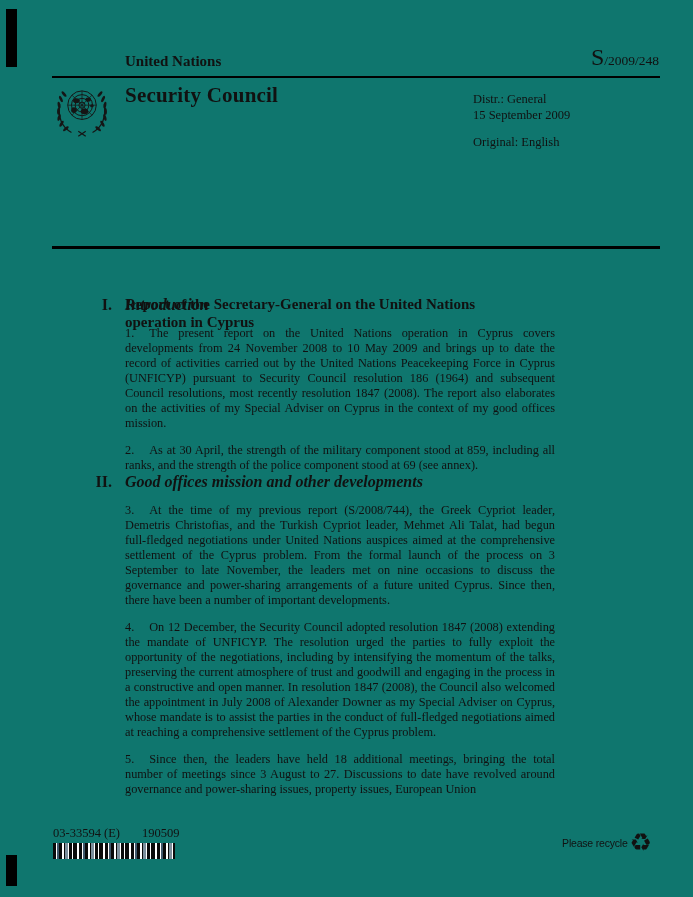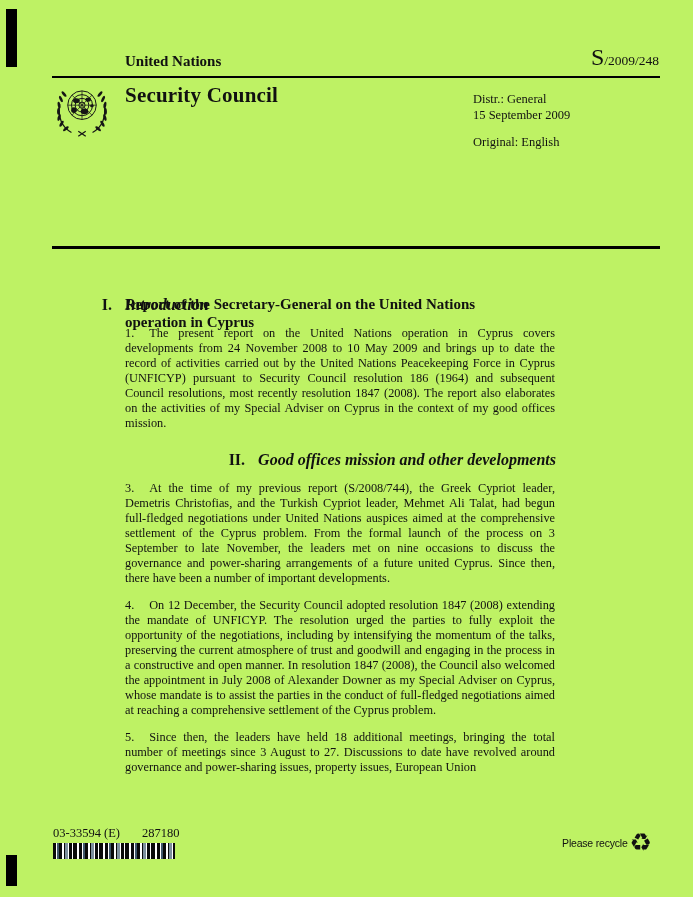--- a/index.html
+++ b/index.html
@@ -1,17 +1,17 @@
 <!DOCTYPE html>
 <html><head>
 <meta charset="utf-8">
 <style>
   html,body{margin:0;padding:0;background:#e8e8e8;}
   #page{
-    position:relative;width:693px;height:897px;background:#bef264;
+    position:relative;width:693px;height:897px;background:#0f766e;
     font-family:"Liberation Serif","DejaVu Serif",serif;color:#111;
     overflow:hidden;margin:0 auto;
   }
   
   .thumb-mark{position:absolute;left:6px;width:11px;background:#000;}
   #thumb-top{top:9px;height:58px;}
   #thumb-bottom{top:855px;height:31px;}
 
   
   #org-name{position:absolute;left:125px;top:53px;font-size:15px;font-weight:bold;}
@@ -24,21 +24,21 @@
   #distr-block{position:absolute;left:444px;top:91px;font-size:12.5px;line-height:16px;margin-left:29px;}
   #distr-block .gap{height:11px;}
   #rule-title{position:absolute;left:52px;top:246px;width:608px;height:3px;background:#000;}
 
   
   #doc-title{position:absolute;left:125px;top:255px;width:398px;font-size:15px;font-weight:bold;line-height:17.5px;margin-top:41px;}
   #content{position:absolute;left:80px;top:296px;width:476px;}
   .section-heading{display:flex;align-items:baseline;font-weight:bold;font-size:16px;margin:0;}
   .section-heading .numeral{width:32px;text-align:right;flex:0 0 32px;}
   .section-heading .heading-text{margin-left:13px;font-style:italic;}
-  .section-heading.second{margin-top:20px;justify-content:flex-end;}
+  .section-heading.second{}
   .body-para{
     margin:12px 0 0 45px;width:430px;font-size:12.3px;line-height:15px;
     text-align:justify;
   }
   .body-para .pnum{margin-right:15px;}
 
   
   #footer-id{position:absolute;left:53px;top:826px;font-size:12.5px;}
   #footer-id .print-code{margin-left:22px;}
   #barcode{
@@ -124,35 +124,36 @@
 
   <div id="content">
 
     <div class="section-heading">
       <span class="numeral">I.</span>
       <span class="heading-text">Introduction</span>
     </div>
 
     <p class="body-para"><span class="pnum">1.</span><span>The present report on the United Nations operation in Cyprus covers developments from 24 November 2008 to 10 May 2009 and brings up to date the record of activities carried out by the United Nations Peacekeeping Force in Cyprus (UNFICYP) pursuant to Security Council resolution 186 (1964) and subsequent Council resolutions, most recently resolution 1847 (2008). The report also elaborates on the activities of my Special Adviser on Cyprus in the context of my good offices mission.</span></p>
 
+    <p class="body-para"><span class="pnum">2.</span><span>As at 30 April, the strength of the military component stood at 859, including all ranks, and the strength of the police component stood at 69 (see annex).</span></p>
 
     <div class="section-heading second">
       <span class="numeral">II.</span>
       <span class="heading-text">Good offices mission and other developments</span>
     </div>
 
     <p class="body-para"><span class="pnum">3.</span><span>At the time of my previous report (S/2008/744), the Greek Cypriot leader, Demetris Christofias, and the Turkish Cypriot leader, Mehmet Ali Talat, had begun full-fledged negotiations under United Nations auspices aimed at the comprehensive settlement of the Cyprus problem. From the formal launch of the process on 3 September to late November, the leaders met on nine occasions to discuss the governance and power-sharing arrangements of a future united Cyprus. Since then, there have been a number of important developments.</span></p>
 
     <p class="body-para"><span class="pnum">4.</span><span>On 12 December, the Security Council adopted resolution 1847 (2008) extending the mandate of UNFICYP. The resolution urged the parties to fully exploit the opportunity of the negotiations, including by intensifying the momentum of the talks, preserving the current atmosphere of trust and goodwill and engaging in the process in a constructive and open manner. In resolution 1847 (2008), the Council also welcomed the appointment in July 2008 of Alexander Downer as my Special Adviser on Cyprus, whose mandate is to assist the parties in the conduct of full-fledged negotiations aimed at reaching a comprehensive settlement of the Cyprus problem.</span></p>
 
     <p class="body-para"><span class="pnum">5.</span><span>Since then, the leaders have held 18 additional meetings, bringing the total number of meetings since 3 August to 27. Discussions to date have revolved around governance and power-sharing issues, property issues, European Union</span></p>
 
   </div>
 
-  <div id="footer-id"><span>03-33594 (E)</span><span class="print-code">287180</span></div>
+  <div id="footer-id"><span>03-33594 (E)</span><span class="print-code">190509</span></div>
 
   <div id="barcode"></div>
 
   <div id="footer-recycle">
     <span id="recycle-label">Please recycle</span>
     <span id="recycle-symbol">♻</span>
   </div>
 
 </div>
 

